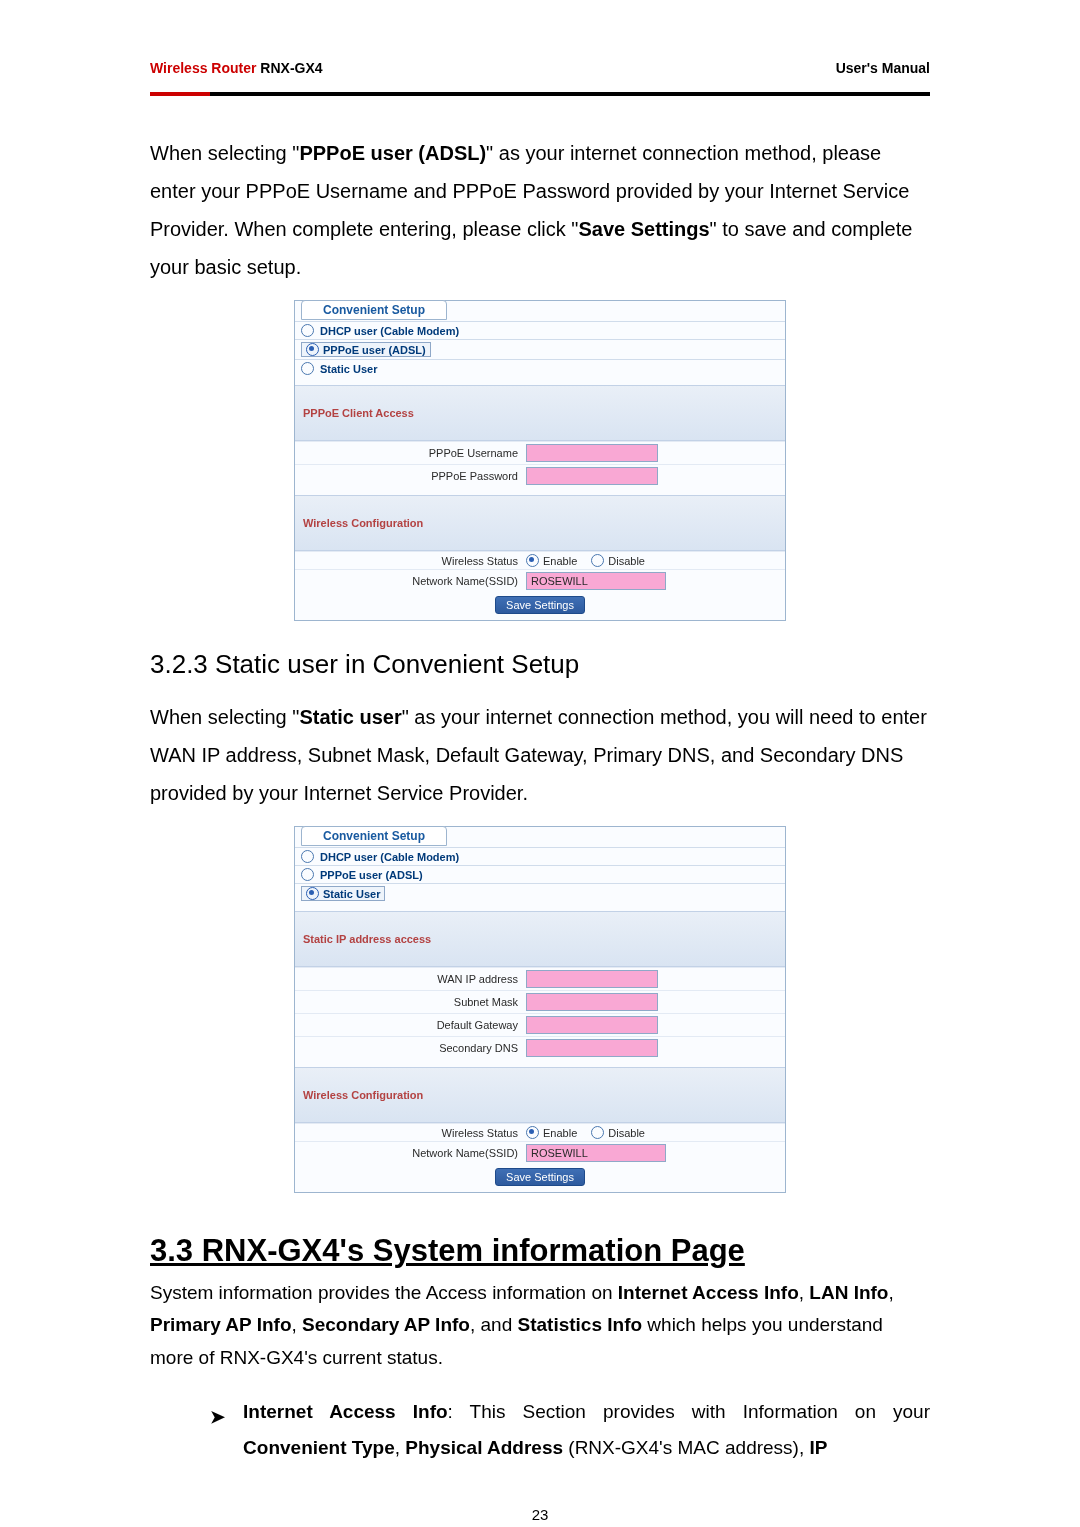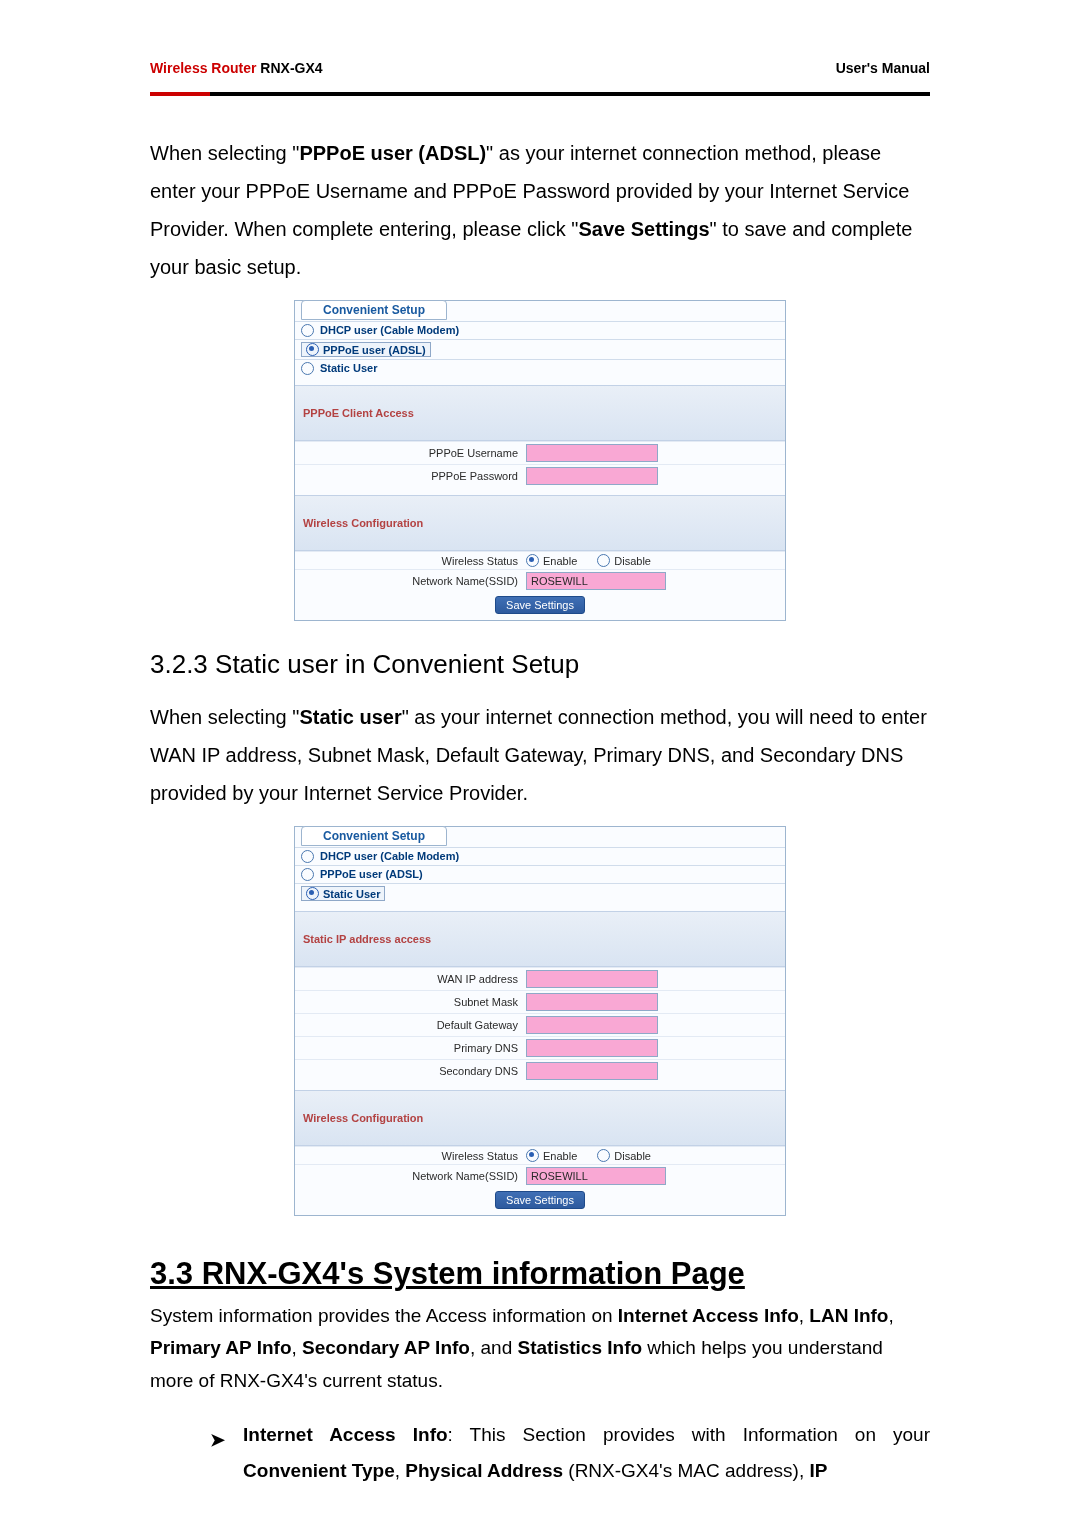--- a/index.html
+++ b/index.html
@@ -74,21 +74,21 @@
     padding: 2px 21px;
     font-size: 12px;
     border-radius: 4px 4px 0 0;
     position: relative;
     top: -1px;
   }
   .opt-row {
     padding: 2px 6px;
     border-top: 1px solid #d0dceb;
     display: flex;
-    align-items: flex-start;
+    align-items: center;
     gap: 6px;
   }
   .opt-row:first-of-type { border-top: none; margin-top: 6px; }
   .opt-radio {
     width: 11px;
     height: 11px;
     border: 1px solid #4a78b0;
     border-radius: 50%;
     display: inline-block;
     position: relative;
@@ -130,21 +130,21 @@
   .form-row .lbl {
     flex: 0 0 215px;
     text-align: right;
     padding-right: 8px;
     color: #2a2a2a;
   }
   .form-row .ctrl {
     flex: 1;
     display: flex;
     align-items: center;
-    gap: 20px;
+    gap: 14px;
     color: #2a2a2a;
   }
   .textbox {
     border: 1px solid #8fa8c8;
     background: #f9a8d4;
     height: 16px;
     width: 130px;
   }
   .radio-lbl {
     display: inline-flex;
@@ -286,26 +286,20 @@
           <div class="textbox"></div>
         </div>
     </div>
     <div class="form-row">
       <div class="lbl">Default Gateway</div>
       <div class="ctrl">
           <div class="textbox"></div>
         </div>
     </div>
     <div class="form-row">
-      <div class="lbl">Primary DNS</div>
-      <div class="ctrl">
-          <div class="textbox"></div>
-        </div>
-    </div>
-    <div class="form-row">
       <div class="lbl">Secondary DNS</div>
       <div class="ctrl">
           <div class="textbox"></div>
         </div>
     </div>
     <div class="section-bar">Wireless Configuration</div>
     <div class="form-row">
       <div class="lbl">Wireless Status</div>
       <div class="ctrl">
         <span class="radio-lbl">

